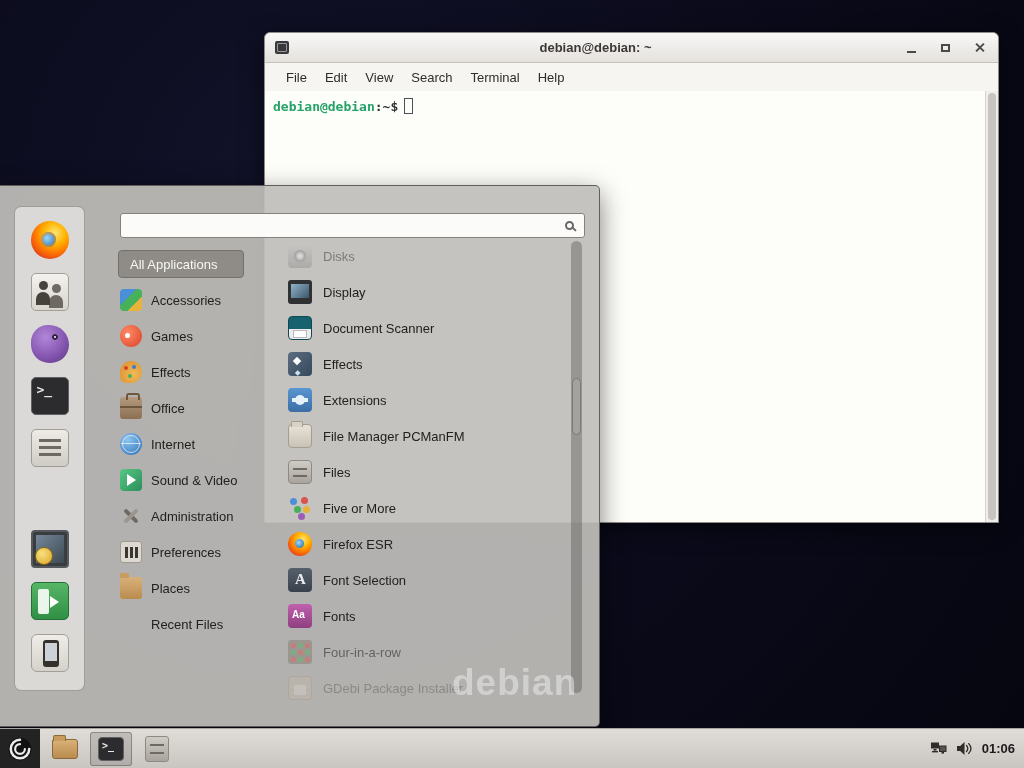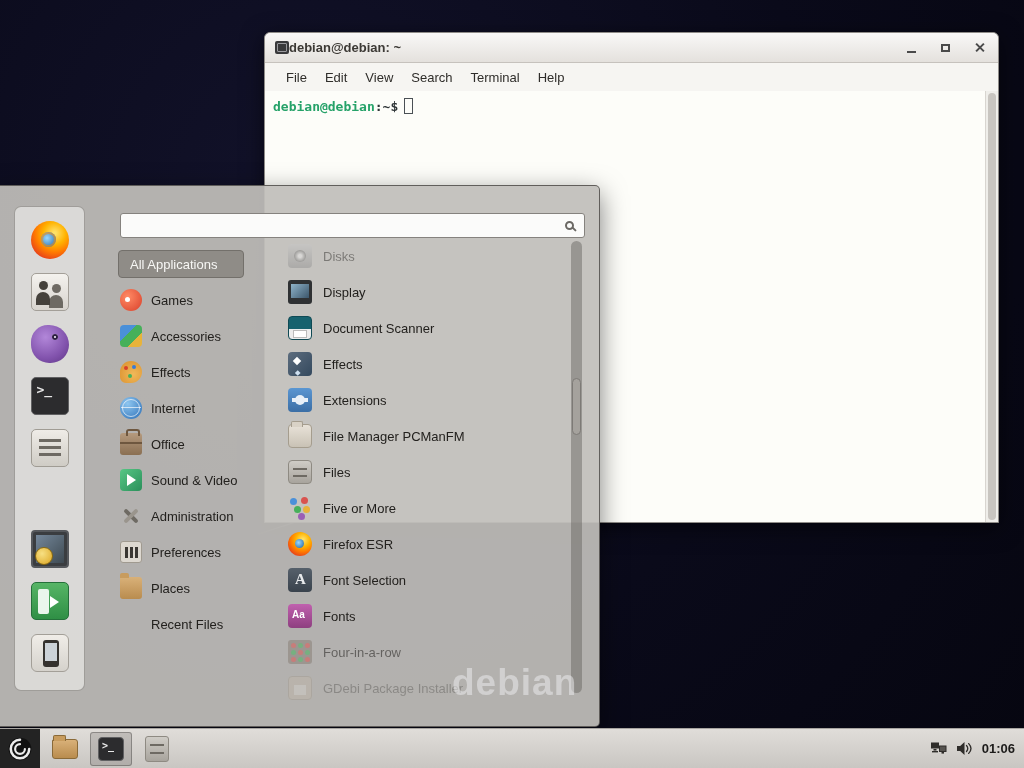--- a/index.html
+++ b/index.html
@@ -20,21 +20,21 @@
     background:#fcfcf8; border:1px solid #8f8c88; border-radius:6px 6px 0 0;
     box-shadow:0 5px 22px rgba(0,0,0,.55); z-index:10;
   }
   .titlebar {
     height:30px; display:flex; align-items:center; padding:0 10px;
     background:linear-gradient(#f9f8f7,#e4e1dd); border-bottom:1px solid #c6c2bd;
     border-radius:6px 6px 0 0;
   }
   .win-icon { width:14px; height:13px; background:#39393b; border-radius:2px; position:relative; flex:none; }
   .win-icon::after { content:''; position:absolute; inset:2px; border:1px solid #9a9a9e; border-radius:1px; }
-  .win-title { flex:1; font-size:13px; font-weight:bold; color:#3c3935; }
+  .win-title { flex:1; text-align:center; font-size:13px; font-weight:bold; color:#3c3935; }
   .win-controls { display:flex; align-items:center; gap:16px; }
   .wbtn { width:18px; height:18px; display:flex; align-items:center; justify-content:center; cursor:default; }
   .glyph-min { width:9px; height:2px; background:#4a4a4a; margin-top:8px; }
   .glyph-max { width:9px; height:8px; border:2px solid #4a4a4a; }
   .glyph-close { position:relative; width:11px; height:11px; }
   .glyph-close::before,.glyph-close::after {
     content:''; position:absolute; left:5px; top:0; width:2px; height:11px; background:#4a4a4a;
   }
   .glyph-close::before { transform:rotate(45deg); }
   .glyph-close::after { transform:rotate(-45deg); }
@@ -252,38 +252,38 @@
       <div class="fi fi-lockscreen"></div>
       <div class="fi fi-logout"></div>
       <div class="fi fi-shutdown"></div>
     </div>
 
     <div class="categories">
       <div class="cat-row selected">
         <span>All Applications</span>
       </div>
       <div class="cat-row">
+        <span class="ci ci-accessories"></span>
+        <span>Accessories</span>
+      </div>
+      <div class="cat-row">
         <span class="ci ci-games"></span>
         <span>Games</span>
       </div>
       <div class="cat-row">
-        <span class="ci ci-accessories"></span>
-        <span>Accessories</span>
-      </div>
-      <div class="cat-row">
         <span class="ci ci-graphics"></span>
         <span>Effects</span>
       </div>
       <div class="cat-row">
+        <span class="ci ci-office"></span>
+        <span>Office</span>
+      </div>
+      <div class="cat-row">
         <span class="ci ci-internet"></span>
         <span>Internet</span>
-      </div>
-      <div class="cat-row">
-        <span class="ci ci-office"></span>
-        <span>Office</span>
       </div>
       <div class="cat-row">
         <span class="ci ci-sound"></span>
         <span>Sound &amp; Video</span>
       </div>
       <div class="cat-row">
         <span class="ci ci-admin"></span>
         <span>Administration</span>
       </div>
       <div class="cat-row">

